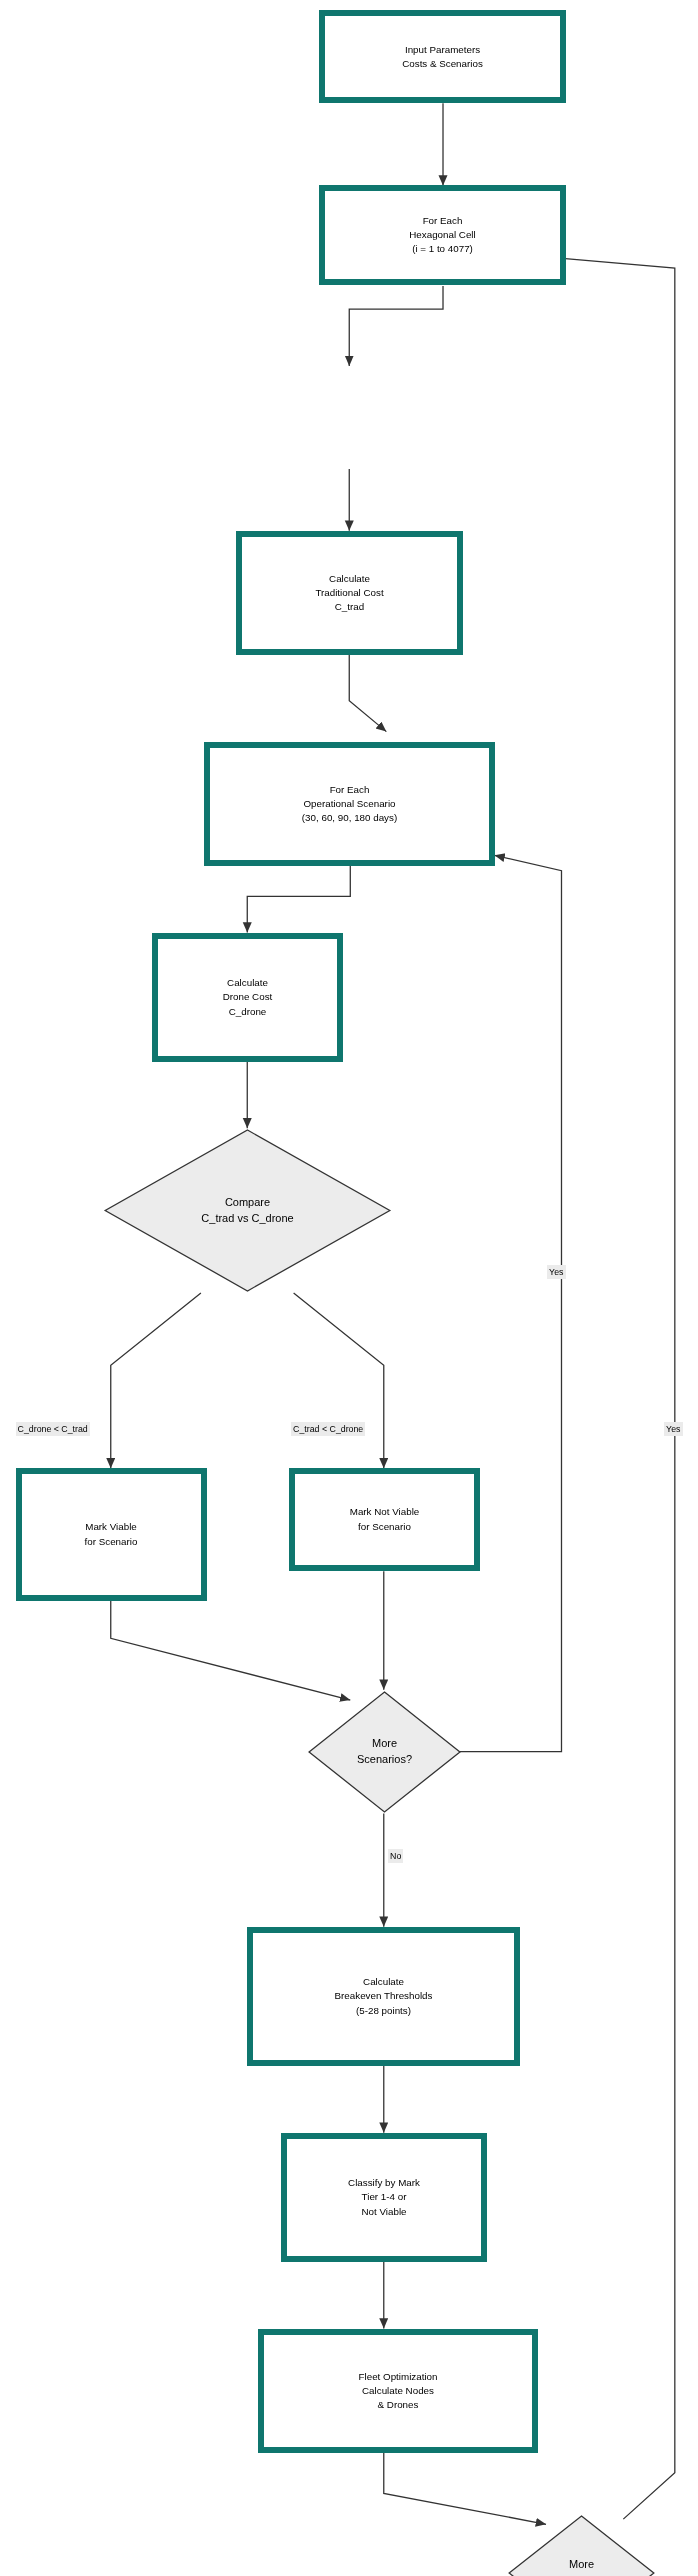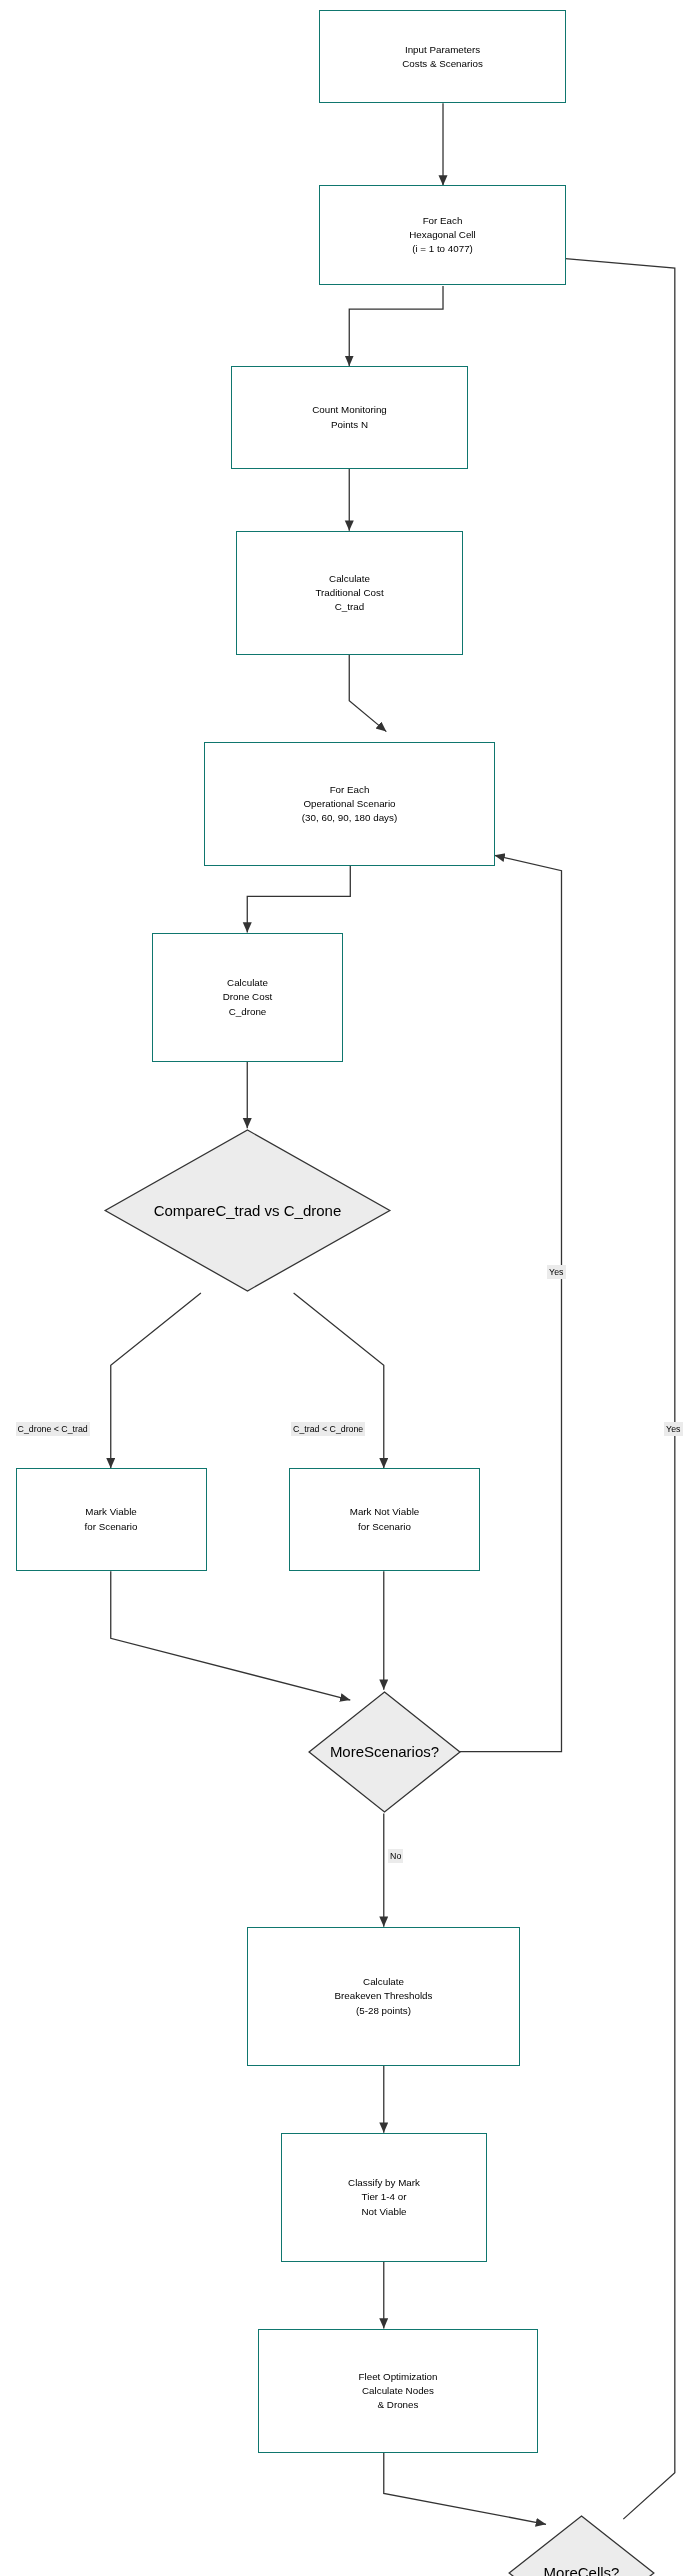--- a/index.html
+++ b/index.html
@@ -18,21 +18,21 @@
   svg.edges {
     position: absolute;
     left: 0; top: 0;
     width: 698px;
     height: 2919px;
     pointer-events: none;
   }
   .node {
     position: absolute;
     background: #ffffff;
-    border: 1px solid #0f766e;
+    border: 6px solid #0f766e;
     display: flex;
     flex-direction: column;
     align-items: center;
     justify-content: center;
     text-align: center;
     color: #000000;
     font-size: 9.8px;
     line-height: 1.45;
     padding: 3.1px 4.1px;
   }
@@ -43,24 +43,25 @@
   .diamond-shape {
     position: absolute;
     left: 0; top: 0;
     width: 100%; height: 100%;
   }
   .diamond-label {
     position: absolute;
     left: 0; top: 0;
     width: 100%; height: 100%;
     display: flex;
+    flex-direction: column;
     align-items: center;
     justify-content: center;
     text-align: center;
-    font-size: 15px;
+    font-size: 11px;
     line-height: 1.45;
     color: #000000;
   }
   .edge-label {
     position: absolute;
     background: #ebebeb;
     color: #000000;
     font-size: 8.8px;
     line-height: 1.2;
     padding: 1.5px 2.1px;
@@ -121,24 +122,20 @@
     <span class="ln">Input Parameters</span>
     <span class="ln">Costs &amp; Scenarios</span>
   </div>
 
   <div class="node" style="left:319px; top:185px; width:247px; height:100px;">
     <span class="ln">For Each</span>
     <span class="ln">Hexagonal Cell</span>
     <span class="ln">(i = 1 to 4077)</span>
   </div>
 
-  <div class="node" style="left:231px; top:366px; width:237px; height:103px;">
-    <span class="ln">Count Monitoring</span>
-    <span class="ln">Points N</span>
-  </div>
 
   <div class="node" style="left:236px; top:531px; width:227px; height:124px;">
     <span class="ln">Calculate</span>
     <span class="ln">Traditional Cost</span>
     <span class="ln">C_trad</span>
   </div>
 
   <div class="node" style="left:204px; top:742px; width:291px; height:124px;">
     <span class="ln">For Each</span>
     <span class="ln">Operational Scenario</span>
@@ -157,21 +154,21 @@
     </svg>
     <div class="diamond-label">
       <span class="ln">Compare</span>
       <span class="ln">C_trad vs C_drone</span>
     </div>
   </div>
 
   <div class="edge-label" style="left:15.5px; top:1422px;">C_drone &lt; C_trad</div>
   <div class="edge-label" style="left:291px; top:1422px;">C_trad &lt; C_drone</div>
 
-  <div class="node" style="left:15.5px; top:1468px; width:191px; height:103px;">
+  <div class="node" style="left:15.5px; top:1468px; width:191px; height:133px;">
     <span class="ln">Mark Viable</span>
     <span class="ln">for Scenario</span>
   </div>
 
   <div class="node" style="left:289px; top:1468px; width:191px; height:103px;">
     <span class="ln">Mark Not Viable</span>
     <span class="ln">for Scenario</span>
   </div>
 
   <div class="diamond-wrap" style="left:307px; top:1690px; width:155px; height:124px;">

